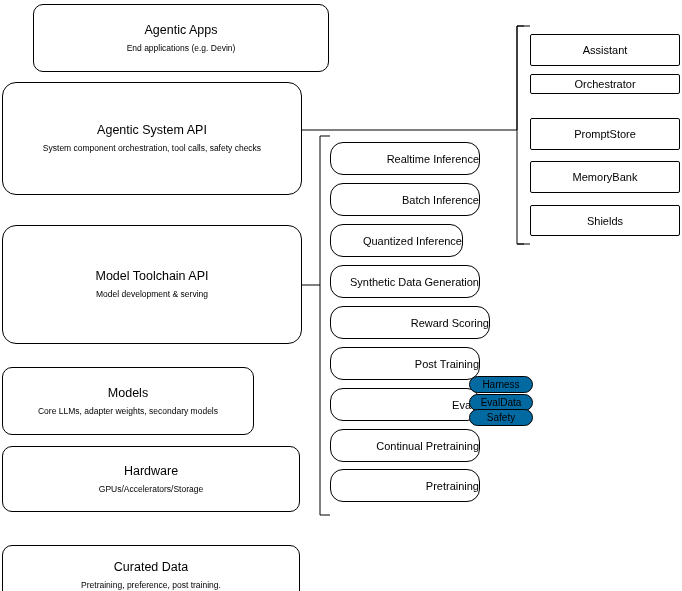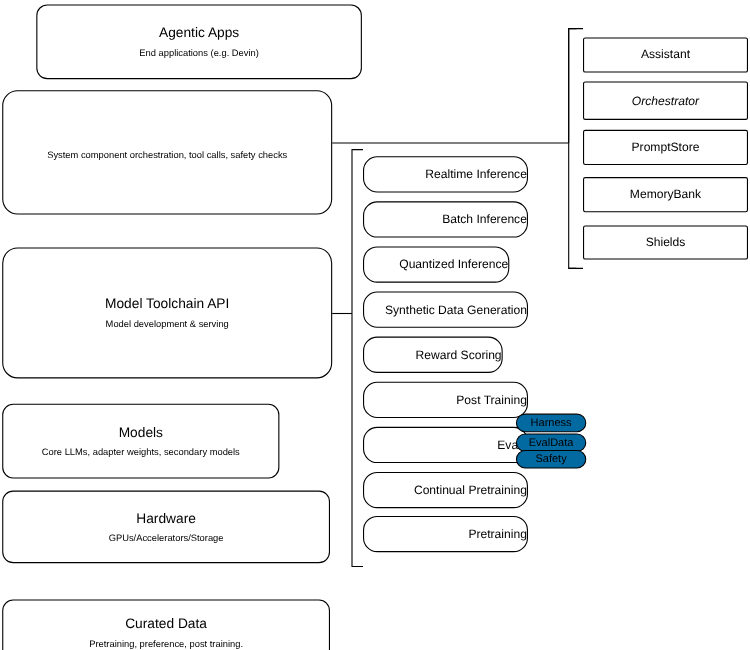--- a/index.html
+++ b/index.html
@@ -90,20 +90,21 @@
 
     <path d="M480,404 L469,385" fill="none" stroke="#000000" stroke-width="0"></path>
   </svg>
 
   <div class="node layer" style="left:2px; top:4px; width:296px; height:68px;margin-left:31px;">
     <div class="title">Agentic Apps</div>
     <div class="sub">End applications (e.g. Devin)</div>
   </div>
 
   <div class="node layer api" style="left:2px; top:82px; width:300px; height:113px;">
+    <div class="title">Agentic System API</div>
     <div class="sub">System component orchestration, tool calls, safety checks</div>
   </div>
 
   <div class="node layer api" style="left:2px; top:225px; width:300px; height:119px;">
     <div class="title">Model Toolchain API</div>
     <div class="sub">Model development &amp; serving</div>
   </div>
 
   <div class="node layer" style="left:2px; top:367px; width:252px; height:68px;">
     <div class="title">Models</div>
@@ -116,21 +117,21 @@
   </div>
 
   <div class="node layer" style="left:2px; top:545px; width:298px; height:60px;">
     <div class="title">Curated Data</div>
     <div class="sub">Pretraining, preference, post training.</div>
   </div>
 
   <div class="node svc" style="left:530px; top:34px; width:150px; height:32px;">
     <span>Assistant</span>
   </div>
-  <div class="node svc" style="left:530px; top:74px; width:150px; height:35px;font-style:italic;">
+  <div class="node svc" style="left:530px; top:74px; width:150px; height:20px;">
     <span>Orchestrator</span>
   </div>
   <div class="node svc" style="left:530px; top:118px; width:150px; height:32px;">
     <span>PromptStore</span>
   </div>
   <div class="node svc" style="left:530px; top:161px; width:150px; height:32px;">
     <span>MemoryBank</span>
   </div>
   <div class="node svc" style="left:530px; top:205px; width:150px; height:31px;">
     <span>Shields</span>
@@ -141,21 +142,21 @@
   </div>
   <div class="node cap" style="left:330px; top:183px; width:150px; height:33px;">
     <span>Batch Inference</span>
   </div>
   <div class="node cap" style="left:330px; top:224px; width:133px; height:33px;">
     <span>Quantized Inference</span>
   </div>
   <div class="node cap" style="left:330px; top:265px; width:150px; height:33px;">
     <span>Synthetic Data Generation</span>
   </div>
-  <div class="node cap" style="left:330px; top:306px; width:127px; height:33px;">
+  <div class="node cap" style="left:330px; top:306px; width:160px; height:33px;">
     <span>Reward Scoring</span>
   </div>
   <div class="node cap" style="left:330px; top:347px; width:150px; height:33px;">
     <span>Post Training</span>
   </div>
   <div class="node cap" style="left:330px; top:388px; width:150px; height:33px;">
     <span>Evals</span>
   </div>
   <div class="node cap" style="left:330px; top:429px; width:150px; height:33px;">
     <span>Continual Pretraining</span>

